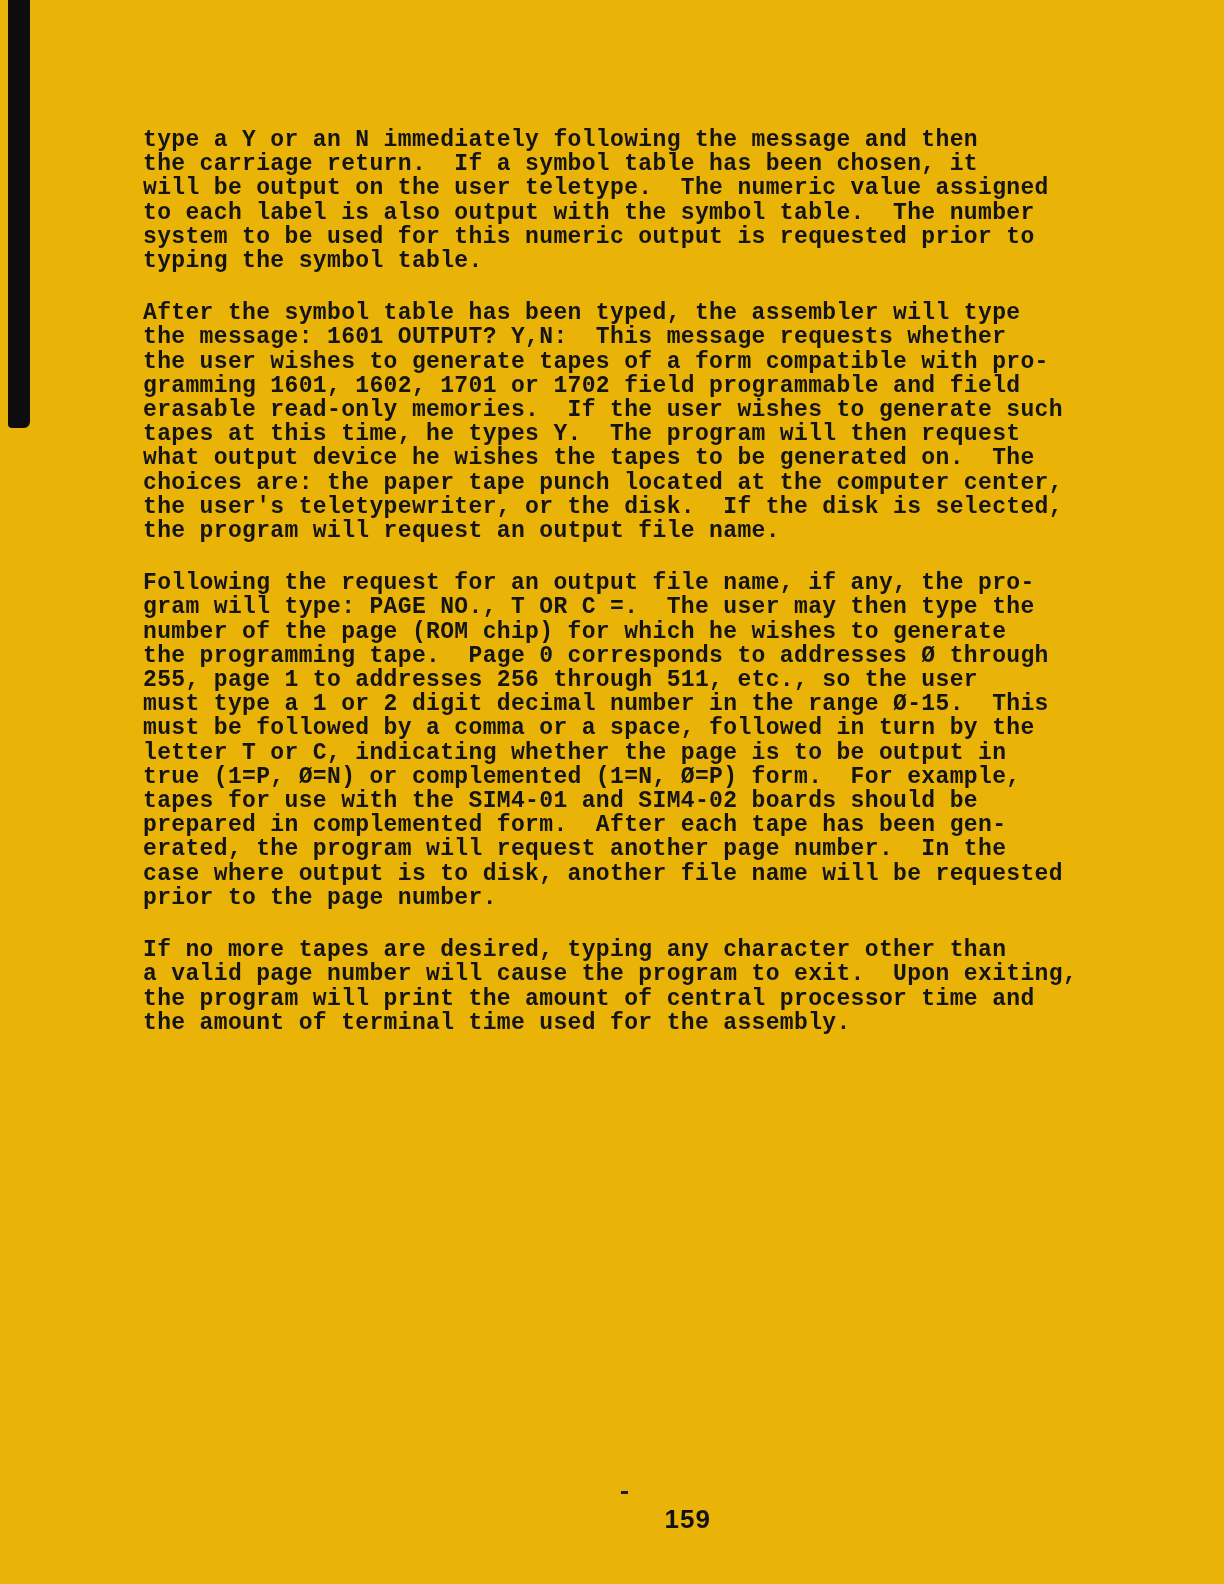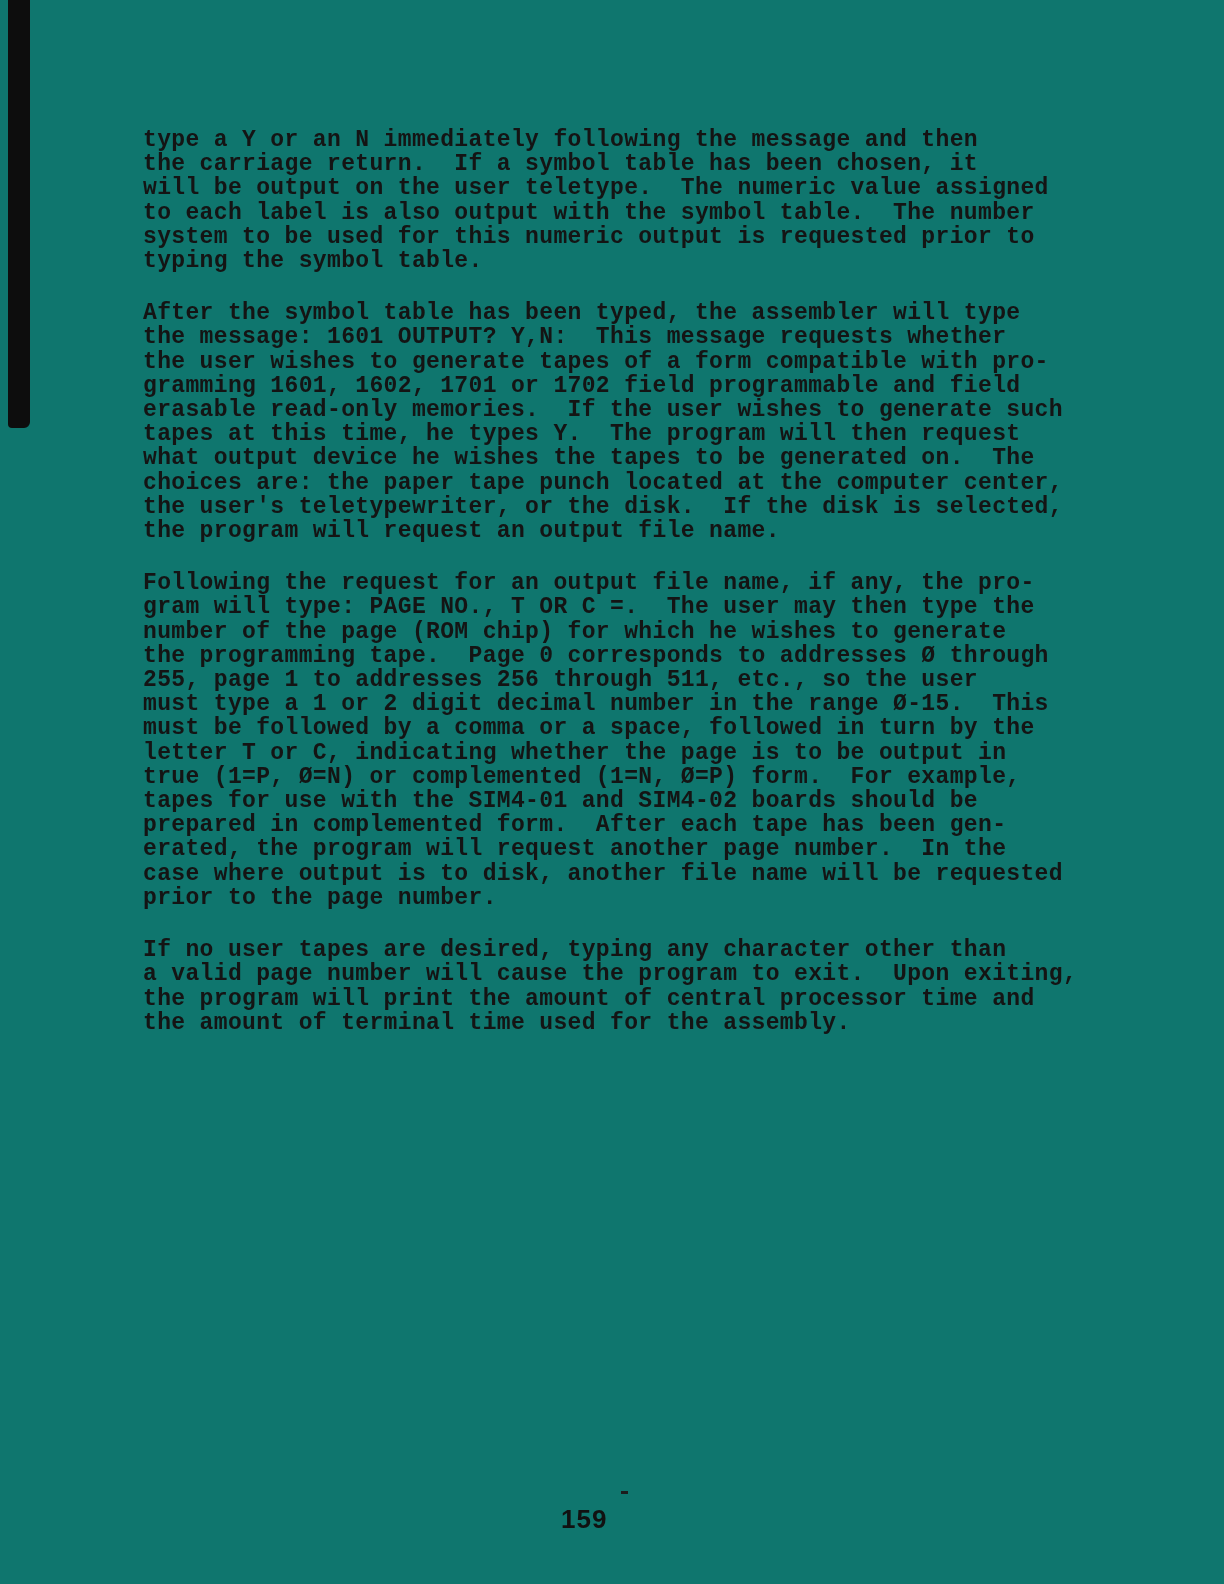--- a/index.html
+++ b/index.html
@@ -4,21 +4,21 @@
 <style>
   html, body {
     margin: 0;
     padding: 0;
     background: #e8e8e8;
   }
   .page {
     position: relative;
     width: 1224px;
     height: 1584px;
-    background: #0f766e;
+    background: #eab308;
     overflow: hidden;
     font-family: "Liberation Mono", "DejaVu Sans Mono", monospace;
   }
   
   .scan-bar {
     position: absolute;
     left: 8px;
     top: 0;
     width: 22px;
     height: 428px;
@@ -46,21 +46,21 @@
     top: 1491px;
     width: 7px;
     height: 3px;
     background: #1c1c1c;
   }
   .page-number {
     position: absolute;
     left: 561px;
     top: 1504px;
     width: 150px;
-    text-align: left;
+    text-align: right;
     font-family: "Liberation Sans", sans-serif;
     font-weight: bold;
     font-size: 26px;
     letter-spacing: 1px;
     color: #111;
   }
 </style>
 </head>
 <body>
 
@@ -92,21 +92,21 @@
 255, page 1 to addresses 256 through 511, etc., so the user
 must type a 1 or 2 digit decimal number in the range Ø-15.  This
 must be followed by a comma or a space, followed in turn by the
 letter T or C, indicating whether the page is to be output in
 true (1=P, Ø=N) or complemented (1=N, Ø=P) form.  For example,
 tapes for use with the SIM4-01 and SIM4-02 boards should be
 prepared in complemented form.  After each tape has been gen-
 erated, the program will request another page number.  In the
 case where output is to disk, another file name will be requested
 prior to the page number.</div>
-    <div class="para">If no user tapes are desired, typing any character other than
+    <div class="para">If no more tapes are desired, typing any character other than
 a valid page number will cause the program to exit.  Upon exiting,
 the program will print the amount of central processor time and
 the amount of terminal time used for the assembly.</div>
   </div>
 
   <div class="footer-dash"></div>
   <div class="page-number">159</div>
 
 </div>
 

